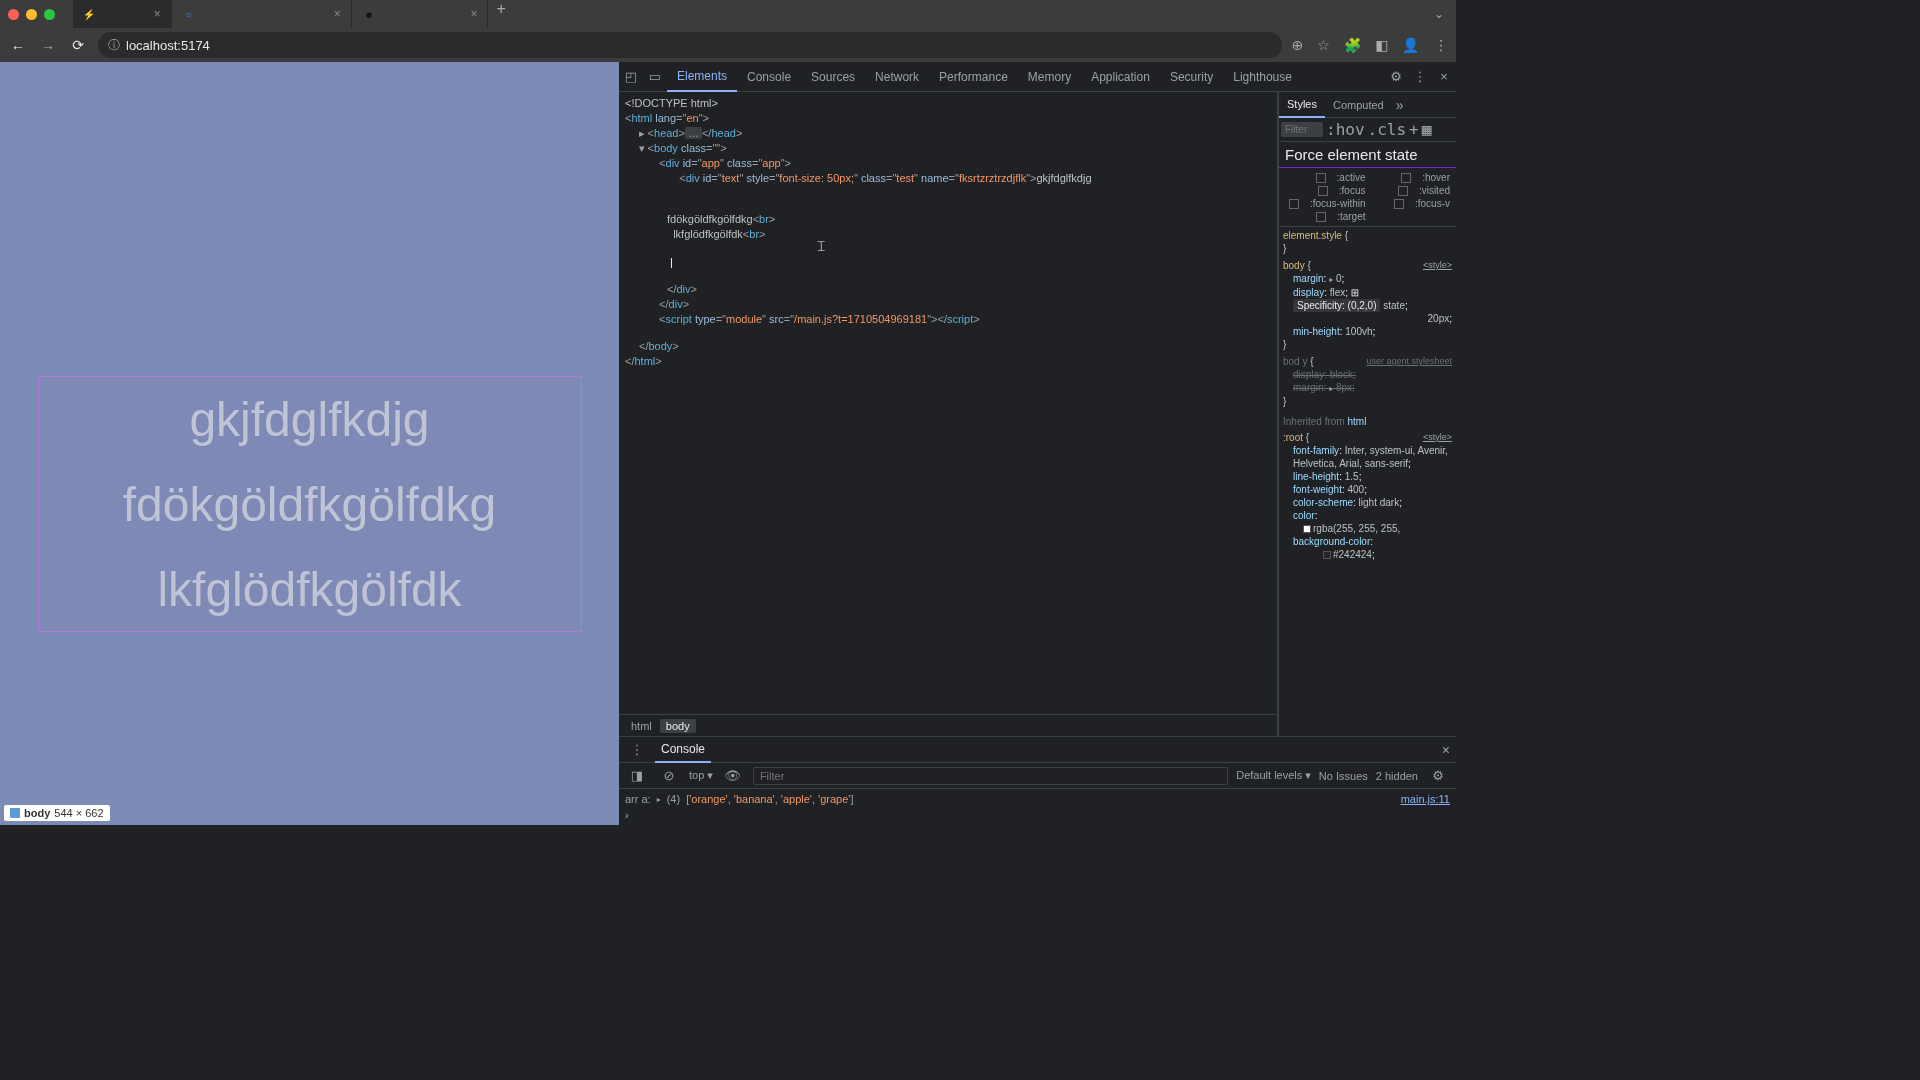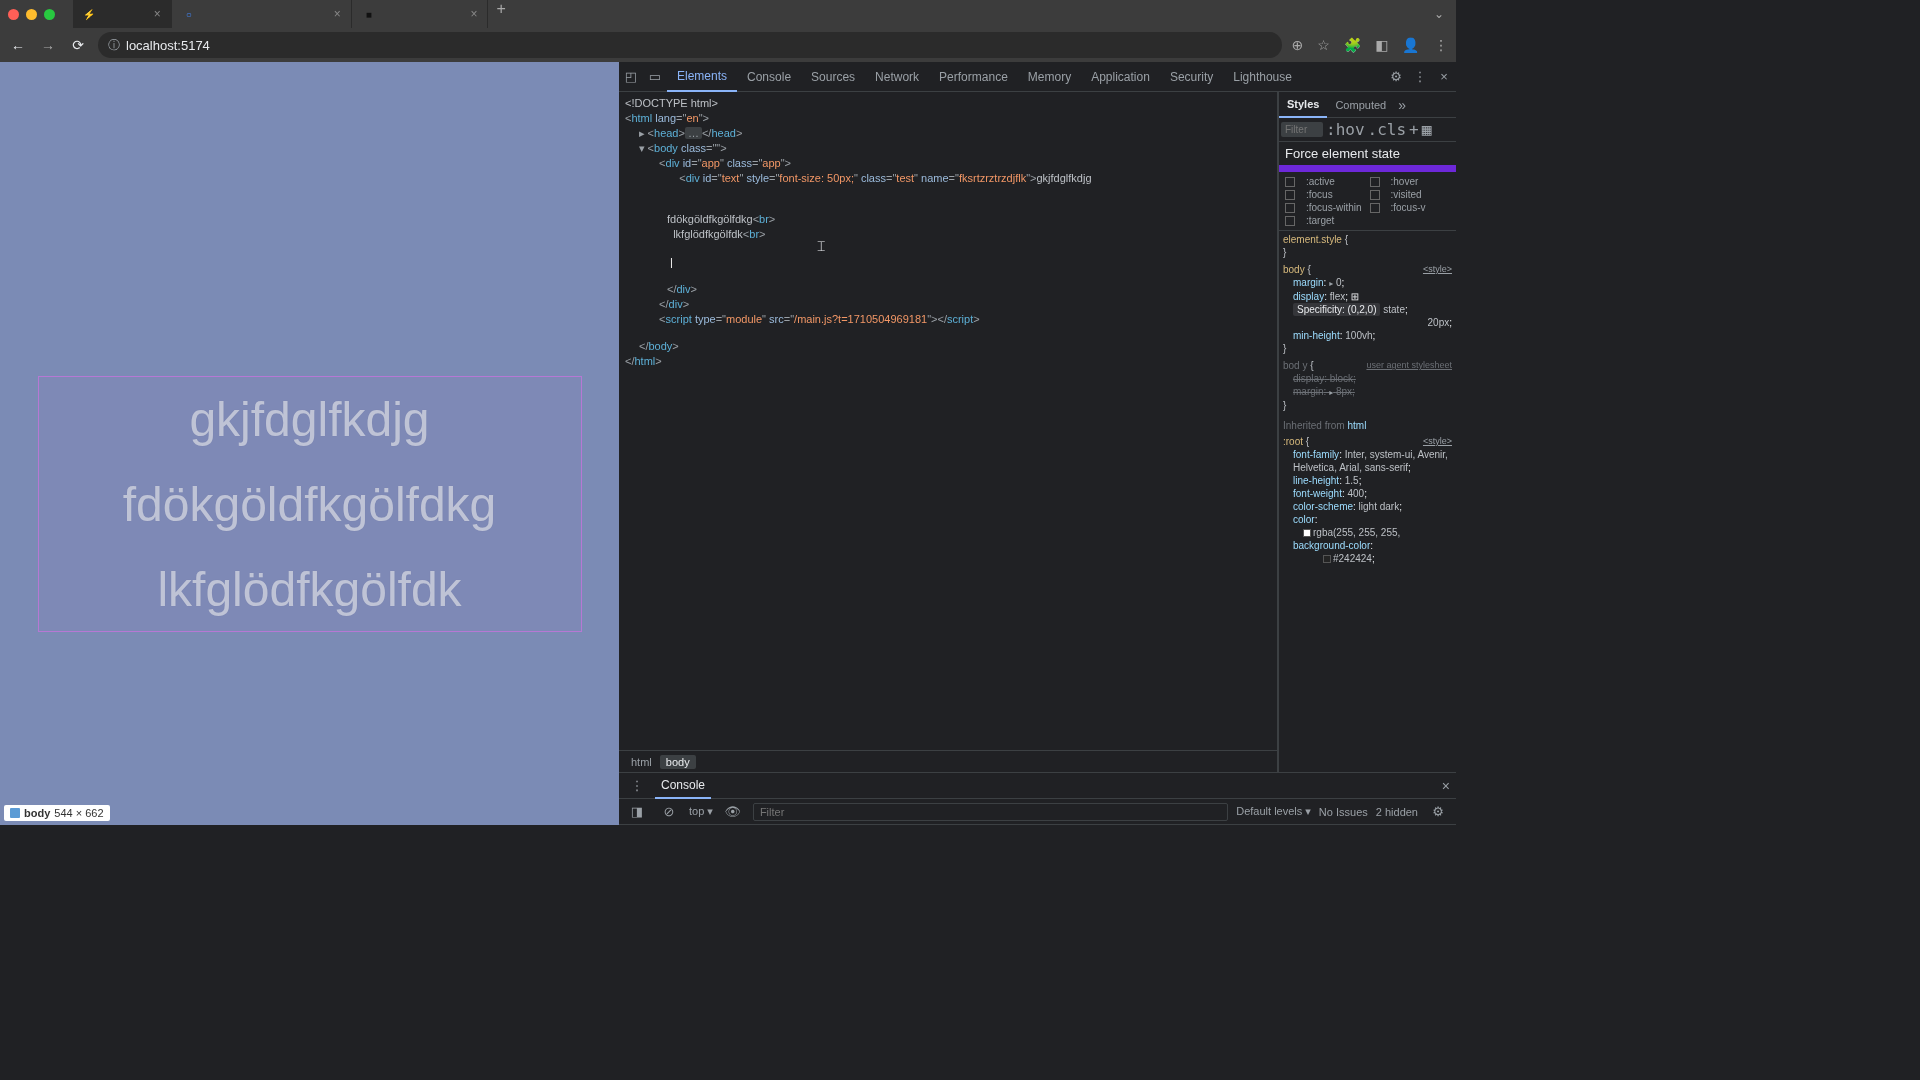--- a/index.html
+++ b/index.html
@@ -65,28 +65,28 @@
 .edit-cursor { position: absolute; color: #e8eaed; font-size: 14px; }
 
 .breadcrumb { height: 22px; border-top: 1px solid #3c4043; display: flex; align-items: center; padding: 0 6px; font-size: 11px; color: #9aa0a6; gap: 2px; }
 .crumb { padding: 1px 6px; }
 .crumb.active { background: #3c4043; border-radius: 2px; color: #e8eaed; }
 
 
 .dt-styles { width: 178px; display: flex; flex-direction: column; border-left: 1px solid #3c4043; }
 .styles-tabs { display: flex; height: 26px; align-items: center; border-bottom: 1px solid #3c4043; }
 .styles-tab { padding: 0 8px; font-size: 11px; color: #9aa0a6; height: 26px; display: flex; align-items: center; cursor: pointer; }
-.styles-tab.active { color: #e8eaed; border-bottom: 2px solid #8ab4f8; margin-bottom: -1px; font-weight: bold; }
+.styles-tab.active { color: #e8eaed; border-bottom: 2px solid #8ab4f8; margin-bottom: -1px; }
 .styles-tabs .more { color: #9aa0a6; padding: 0 4px; font-size: 14px; }
 .filter-row { display: flex; align-items: center; height: 24px; border-bottom: 1px solid #3c4043; padding: 0 2px; gap: 3px; }
 .filter-input { width: 42px; background: #3c4043; border: none; color: #e8eaed; font-size: 10px; padding: 2px 4px; border-radius: 2px; }
 .filter-btn { font-size: 16px; color: #9aa0a6; cursor: pointer; font-family: Menlo, monospace; }
-.force-state { padding: 4px 6px; font-size: 13px; color: #e8eaed; border-bottom: 7px solid #6d28d9; }
+.force-state { padding: 4px 6px; font-size: 15px; color: #e8eaed; border-bottom: 1px solid #6d28d9; }
 .state-grid { display: grid; grid-template-columns: 1fr 1fr; gap: 2px 4px; padding: 4px 6px; border-bottom: 1px solid #3c4043; font-size: 10px; font-family: Menlo, monospace; color: #9aa0a6; }
-.state-item { display: flex; align-items: center; gap: 11px; white-space: nowrap; overflow: hidden; }
+.state-item { display: flex; align-items: center; gap: 11px; white-space: nowrap; overflow: hidden; justify-content: flex-end; }
 .chk { width: 10px; height: 10px; border: 1px solid #666; flex-shrink: 0; }
 
 .styles-body { flex: 1; overflow: auto; font-family: Menlo, monospace; font-size: 10px; line-height: 13px; padding: 2px 4px; }
 .rule { margin-bottom: 4px; }
 .selector { color: #d7ba7d; }
 .rule-src { float: right; color: #9aa0a6; text-decoration: underline; font-size: 9px; }
 .brace { color: #bdc1c6; }
 .prop { padding-left: 10px; }
 .prop-name { color: #9cdcfe; }
 .prop-val { color: #bdc1c6; }
@@ -324,16 +324,26 @@
           <span class="dt-icon-btn">◨</span>
           <span class="dt-icon-btn">⊘</span>
           <span><span>top</span> ▾</span>
           <span class="dt-icon-btn">👁</span>
           <input class="console-filter" placeholder="Filter" style="">
           <span><span>Default levels</span> ▾</span>
           <span>No Issues</span>
           <span>2 hidden</span>
           <span class="dt-icon-btn">⚙</span>
         </div>
+        <div class="console-body">
+          <div class="console-line">
+            <span class="console-arr">arr a:</span>
+            <span class="tri">▸</span>
+            <span class="console-arr">(4)</span>
+            <span class="console-arr">[<span class="str">'orange'</span>, <span class="str">'banana'</span>, <span class="str">'apple'</span>, <span class="str">'grape'</span>]</span>
+            <span class="console-src">main.js:11</span>
+          </div>
+          <div class="console-prompt">›</div>
+        </div>
       </div>
     </div>
   </div>
 </div>
 
 </body></html>

